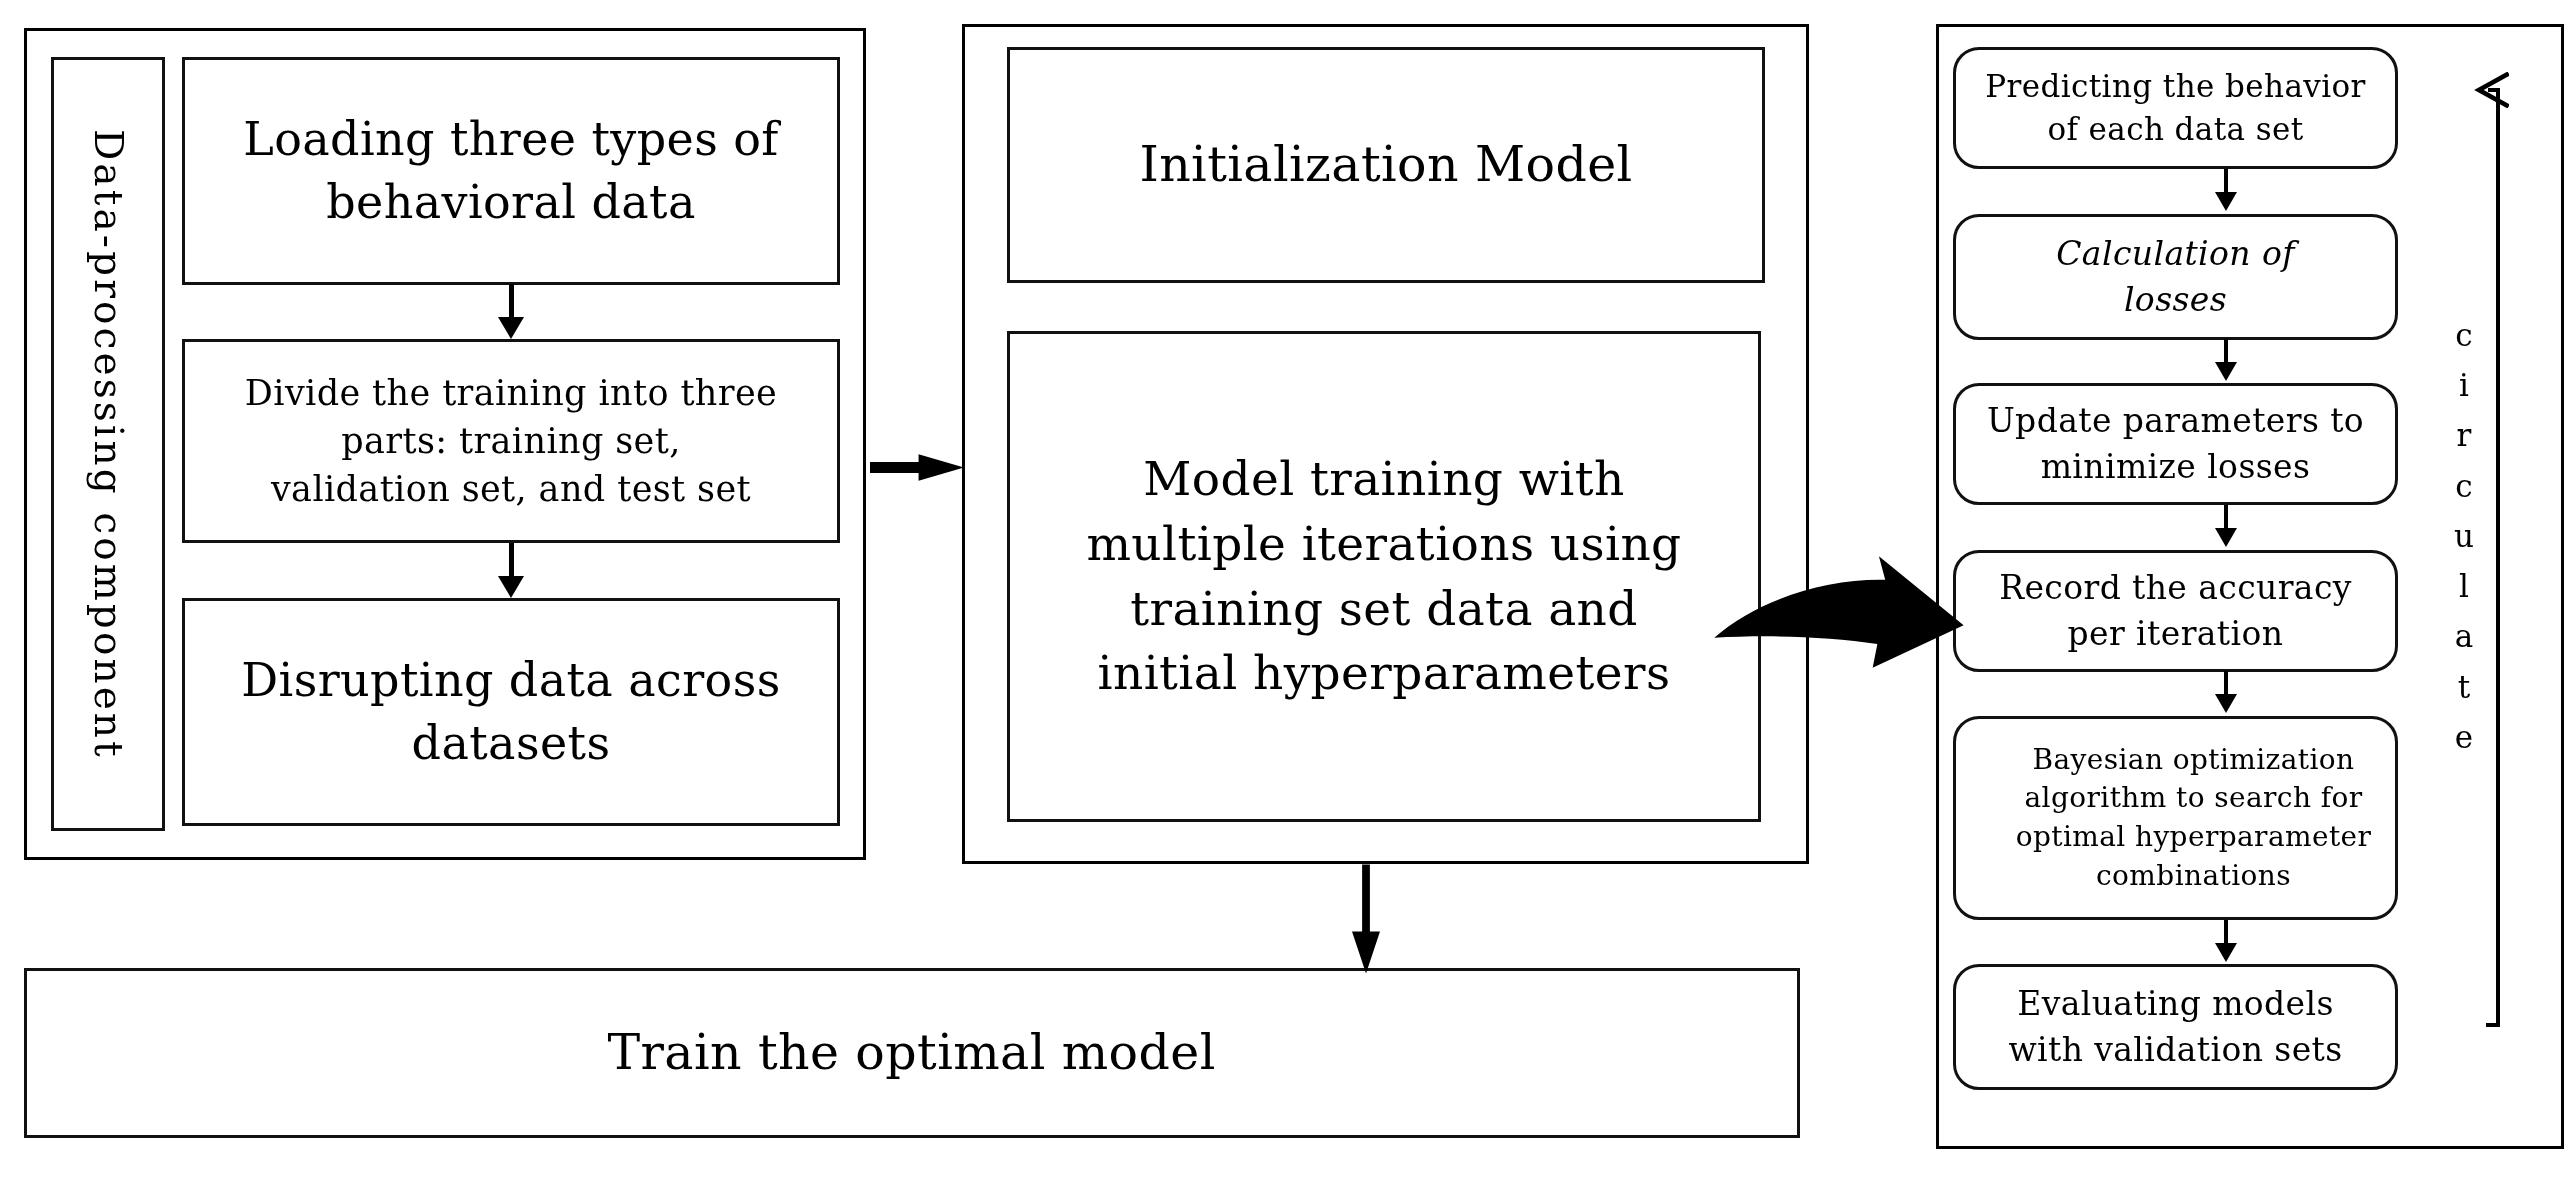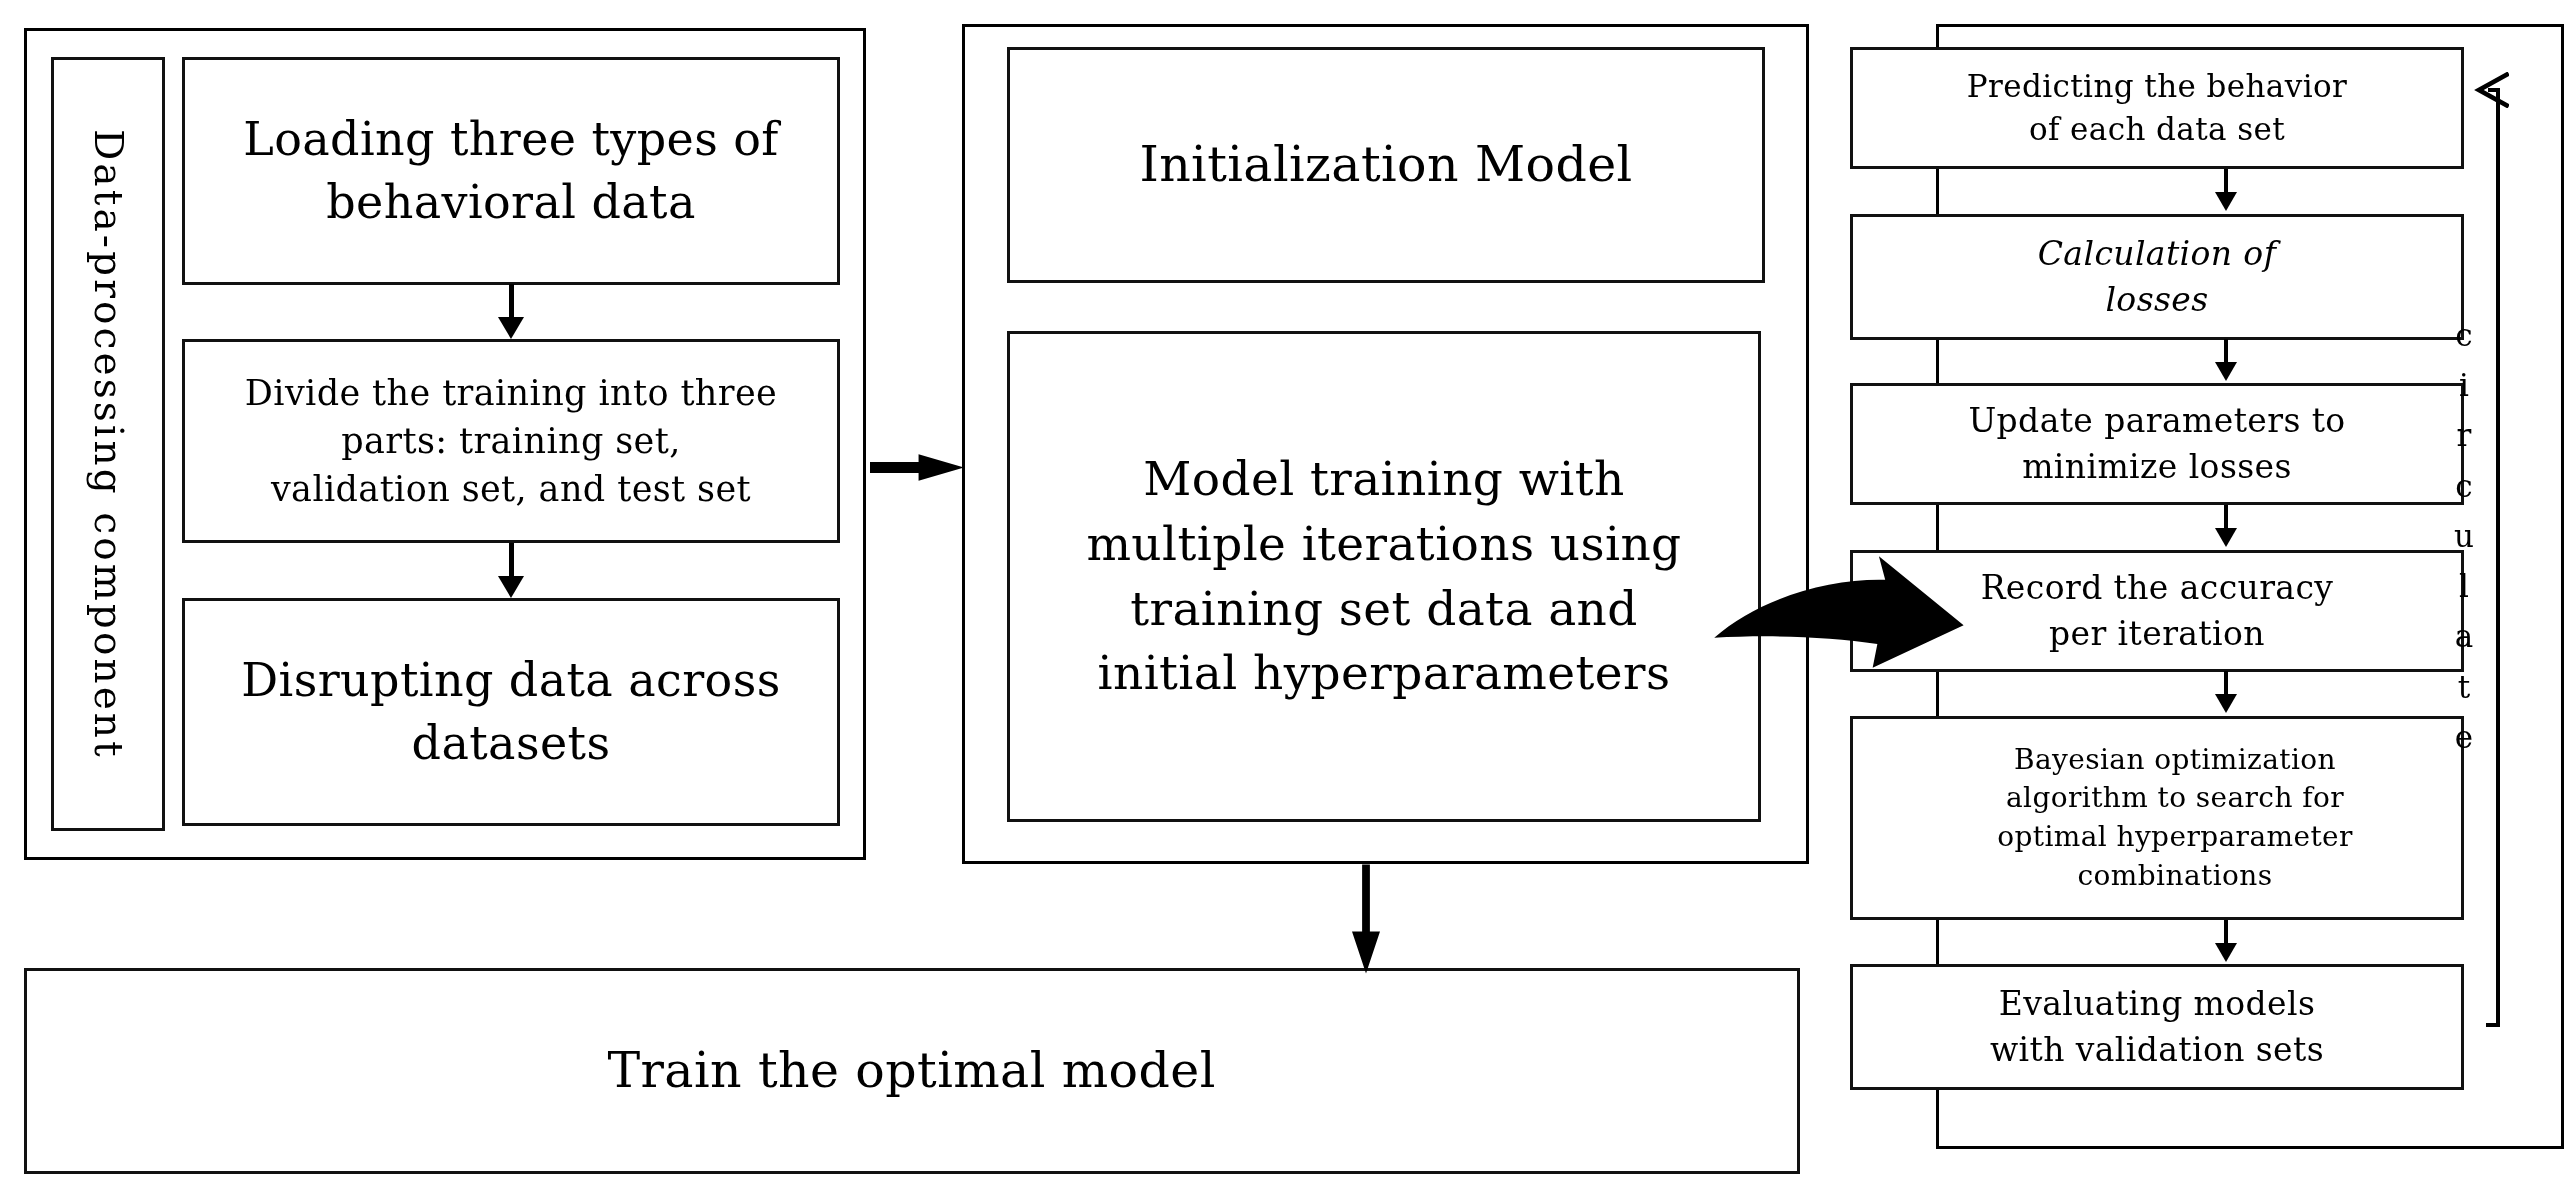--- a/index.html
+++ b/index.html
@@ -86,27 +86,27 @@
   
   #mid-panel{ left:962px; top:23.6px; width:847px; height:840px; }
 
   #box-init{ left:1007px; top:47px; width:758px; height:236px; }
   #box-init .txt{ font-size:49px; }
 
   #box-train{ left:1007px; top:331px; width:754px; height:491px; }
   #box-train .txt{ font-size:47px; }
 
   
-  #box-optimal{ left:23.6px; top:968px; width:1776px; height:206px; }
+  #box-optimal{ left:23.6px; top:968px; width:1776px; height:170px; }
   #box-optimal .txt{ font-size:49px; }
 
   
   #right-panel{ left:1936px; top:23.6px; width:628px; height:1125px; }
 
-  .rbox{ left:1850px; width:614px; }
+  .rbox{ left:1953px; width:445px;border-radius:26px; }
   #box-predict{ top:47px;  height:122px; }
   #box-predict .txt{ font-size:31px; }
   #box-calcloss{ top:214px; height:126px;font-style:italic; }
   #box-calcloss .txt{ font-size:33px; }
   #box-update{ top:383px; height:122px; }
   #box-update .txt{ font-size:33px; }
   #box-record{ top:550px; height:122px; }
   #box-record .txt{ font-size:33px; }
   #box-bayes{ top:716px; height:204px;padding-left:36px; }
   #box-bayes .txt{ font-size:28px; }

